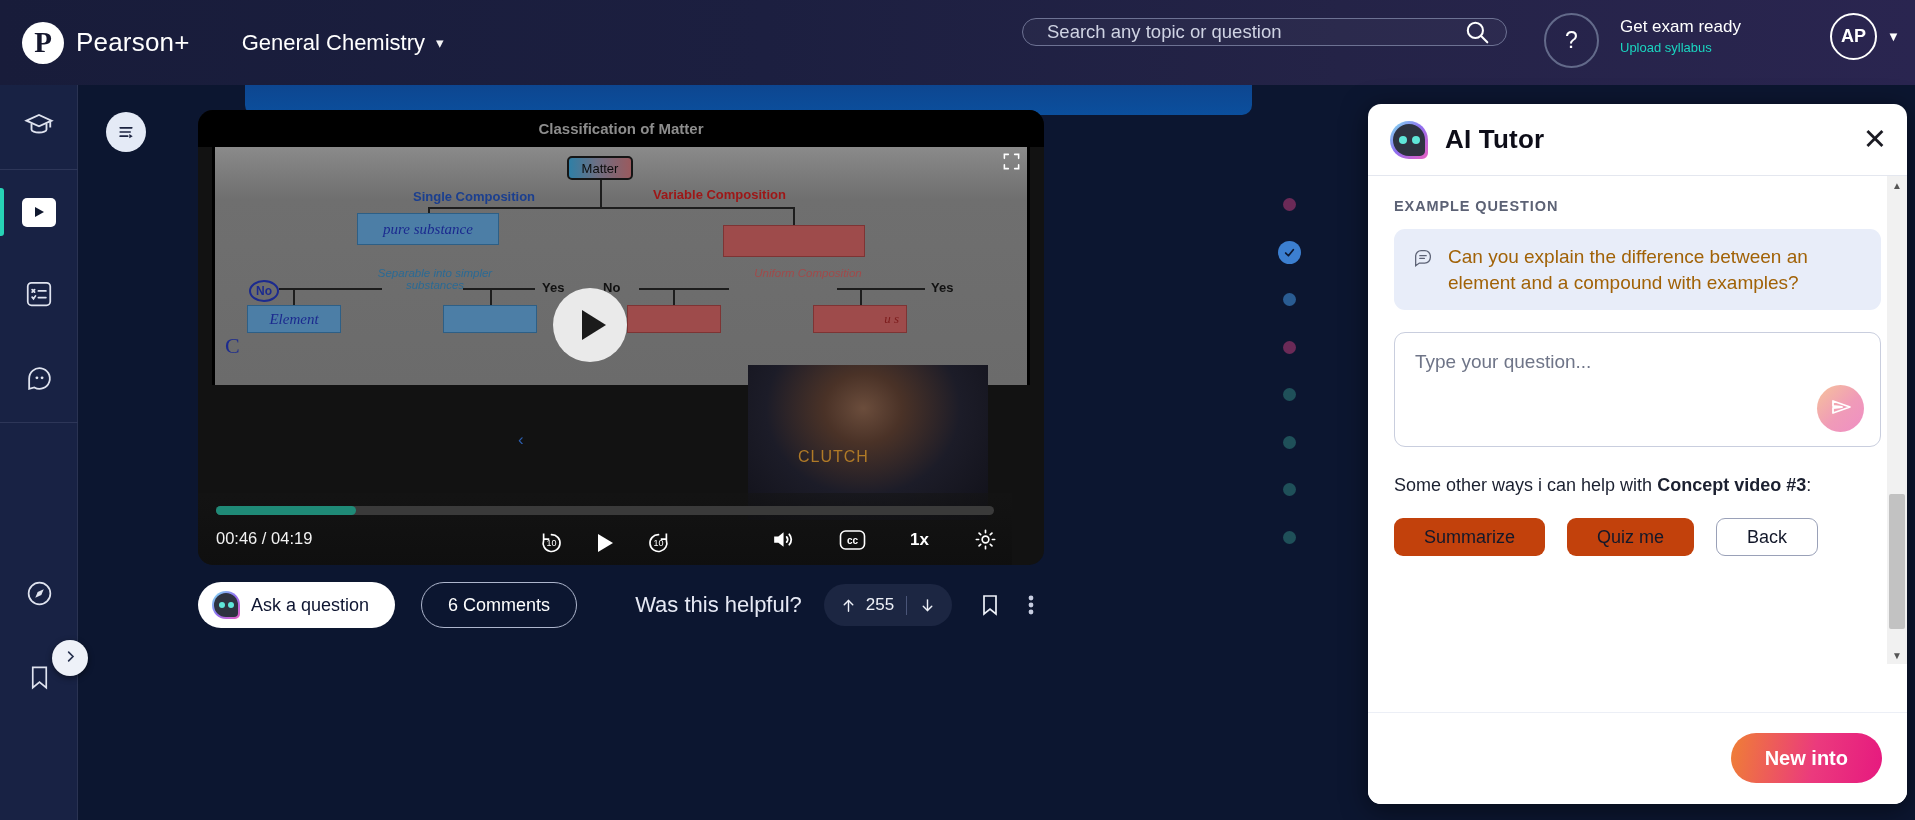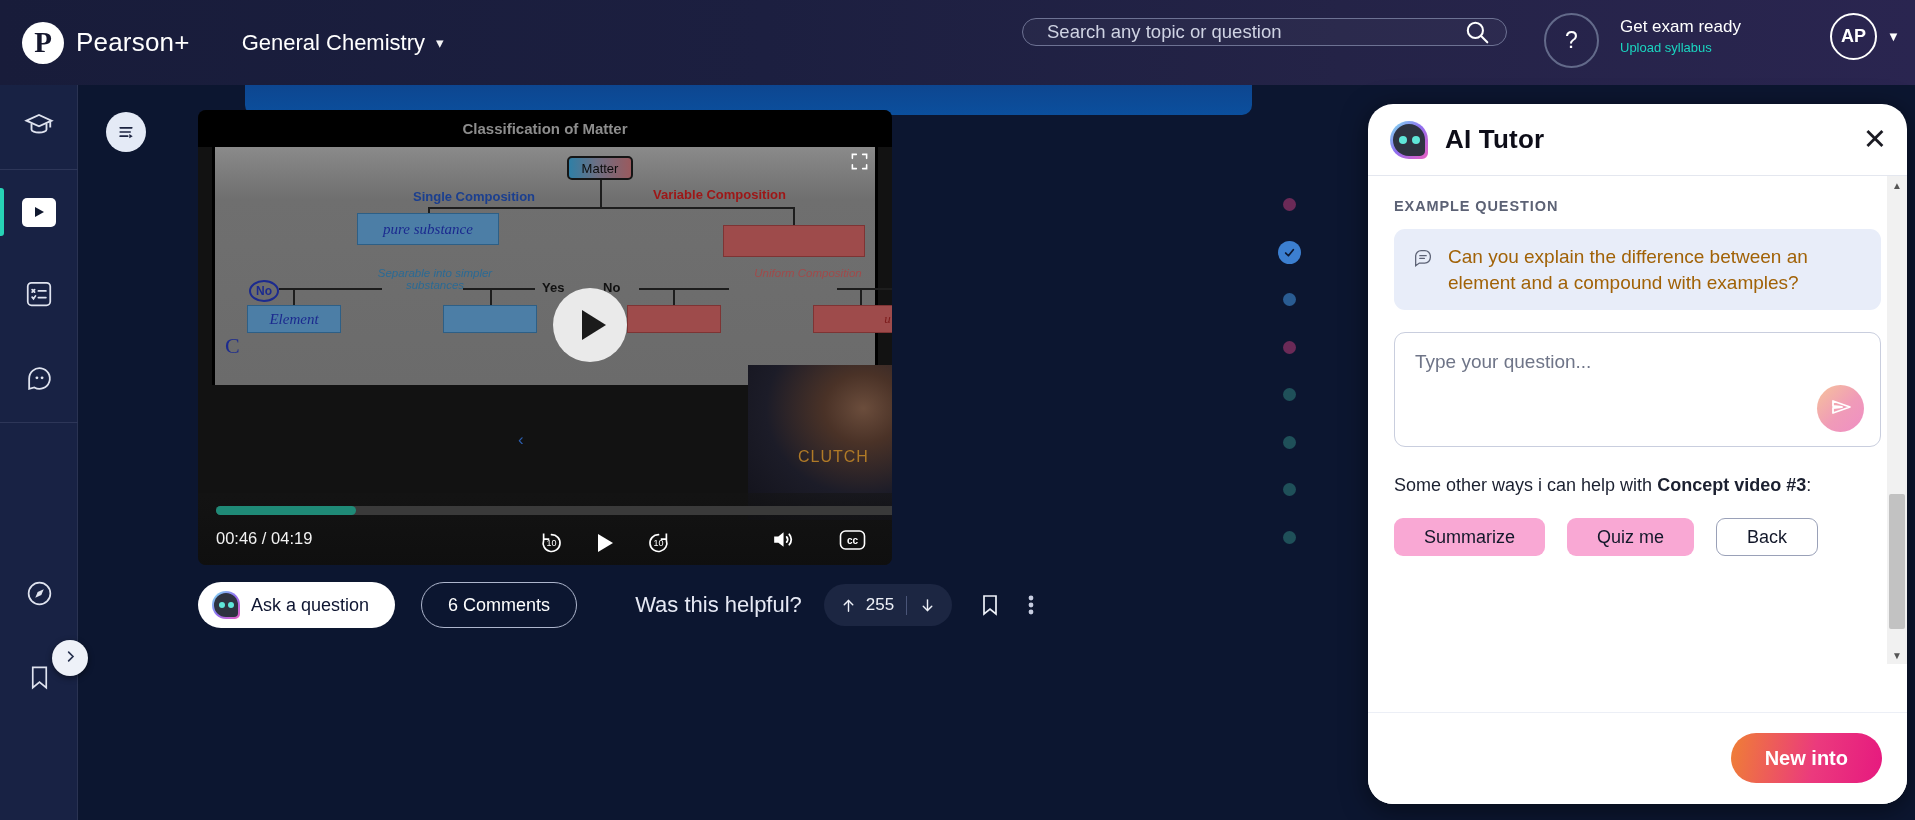--- a/index.html
+++ b/index.html
@@ -99,22 +99,22 @@
   }
   .outline-toggle {
     position: absolute; left: 28px; top: 27px;
     width: 40px; height: 40px; border-radius: 50%;
     background: #e4eaf6; border: none; cursor: pointer;
     display: flex; align-items: center; justify-content: center;
   }
 
   
   .video {
-    position: absolute; left: 120px; top: 25px; width: 694px; height: 455px;
-    background: #121212; border-radius: 8px; overflow: hidden;
+    position: absolute; left: 120px; top: 25px; width: 846px; height: 455px;
+    background: #121212; border-radius: 15px; overflow: hidden;
   }
   .video-title-bar {
     height: 37px; background: #000; display: flex; align-items: center; justify-content: center;
     color: #8d8d8d; font-size: 15px; font-weight: bold;
   }
   .board {
     position: relative; height: 238px; margin: 0 14px;
     background: linear-gradient(180deg, #8a8a8a 0%, #6f6f6f 22%, #6b6b6b 100%);
     border-left: 3px solid #000; border-right: 3px solid #000;
   }
@@ -198,21 +198,21 @@
   .icon-btn { background: none; border: none; cursor: pointer; margin-left: 26px; display: flex; align-items: center; }
 
   
   .dots { position: absolute; left: 1275px; top: 85px; width: 40px; height: 735px; }
   .dot { position: absolute; left: 8px; width: 13px; height: 13px; border-radius: 50%; cursor: pointer; }
   .dot.cur { left: 3px; width: 23px; height: 23px; display: flex; align-items: center; justify-content: center; }
 
   
   .tutor {
     position: absolute; left: 1368px; top: 104px; width: 539px; height: 700px;
-    background: #fff; border-radius: 25px; overflow: hidden;
+    background: #fff; border-radius: 13px; overflow: hidden;
     box-shadow: 0 5px 26px rgba(0,0,0,.5); z-index: 40;
   }
   .tutor-head { position: relative; height: 72px; display: flex; align-items: center; padding: 0 22px; border-bottom: 1px solid #e4e7ef; }
   .bot-badge { width: 38px; height: 38px; position: relative; }
   .bot-ring {
     position: absolute; inset: 0; border-radius: 50% 50% 6px 50%;
     background: linear-gradient(135deg, #7fe7f0 0%, #8f6ff0 48%, #e85fc0 100%);
     padding: 3px;
   }
   .bot-face {
@@ -242,21 +242,21 @@
   .q-input::placeholder { color: #6f7588; }
   .send-btn {
     position: absolute; right: 16px; bottom: 14px; width: 47px; height: 47px; border-radius: 50%;
     background: linear-gradient(135deg, #f6c39a 0%, #f09bb8 55%, #ef8ec4 100%);
     border: none; cursor: pointer; display: flex; align-items: center; justify-content: center;
   }
   .other-ways { margin-top: 28px; color: #1b2030; font-size: 18px; }
   .other-ways b { font-weight: bold; }
   .sugg-row { margin-top: 22px; display: flex; gap: 22px; }
   .sugg {
-    background: #f9a8d4; border: none; border-radius: 9px; cursor: pointer;
+    background: #c2410c; border: none; border-radius: 9px; cursor: pointer;
     height: 38px; padding: 0 30px; font-size: 18px; color: #13182a;
     font-family: "Liberation Sans", sans-serif;
   }
   .sugg.outline { background: #fff; border: 1px solid #9aa1b8; }
 
   .tutor-scroll { position: absolute; right: 0; top: 72px; width: 20px; height: 488px; background: #f1f1f1; }
   .ts-arrow { width: 20px; height: 18px; display: flex; align-items: center; justify-content: center; font-size: 10px; color: #555; cursor: pointer; }
   .ts-thumb { position: absolute; left: 2px; top: 318px; width: 16px; height: 135px; background: #c2c2c2; border-radius: 2px; cursor: pointer; }
 
   .tutor-foot { position: absolute; left: 0; bottom: 0; width: 539px; height: 92px; background: #fff; border-top: 1px solid #eceff6; }

